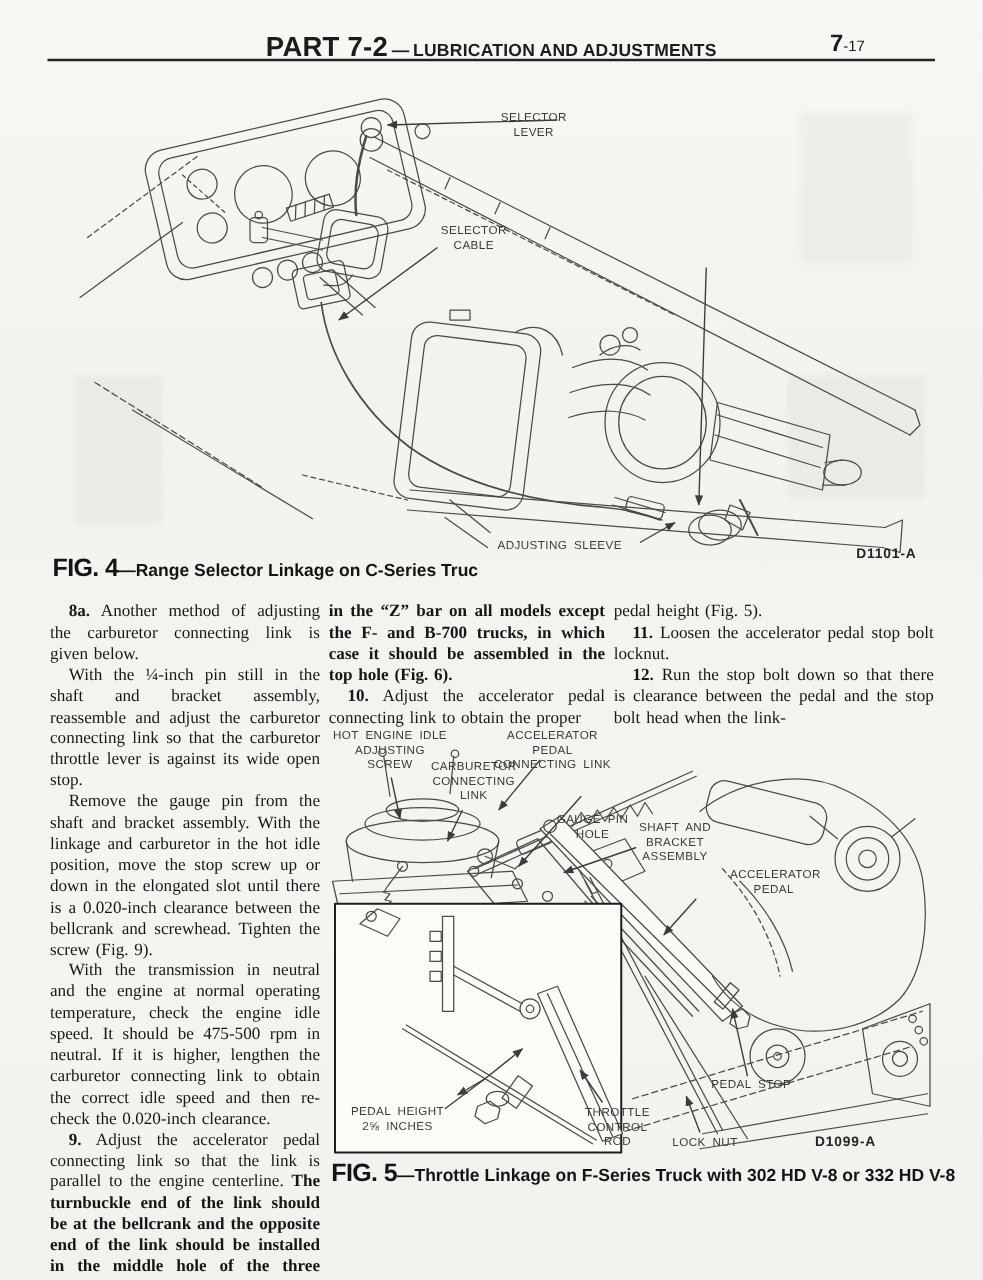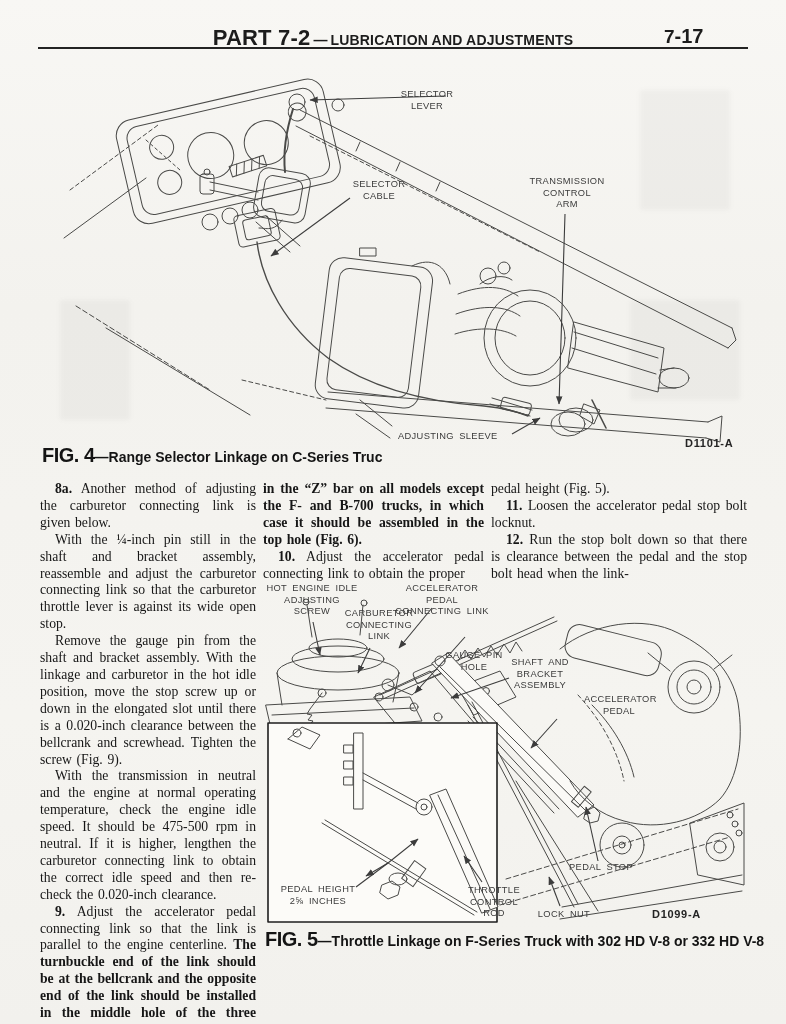--- a/index.html
+++ b/index.html
@@ -9,21 +9,21 @@
     font-family:"Liberation Serif",serif;color:#1c1c1c;
   }
   
   .hdr-title{position:absolute;top:25px;left:23px;width:740px;text-align:center;
     font-family:"Liberation Sans",sans-serif;font-weight:bold;white-space:nowrap;}
   .hdr-part{font-size:22px;letter-spacing:.2px;}
   .hdr-sep{font-size:14px;padding:0 3px;}
   .hdr-rest{font-size:14px;letter-spacing:.2px;}
   .hdr-page{position:absolute;top:25px;left:664px;font-family:"Liberation Sans",sans-serif;
     font-weight:bold;font-size:19px;white-space:nowrap;}
-  .hdr-page .sfx{font-size:20px;font-weight:bold;}
+  .hdr-page .sfx{font-size:12px;font-weight:normal;}
   .rule{position:absolute;left:38px;top:47px;width:710px;height:2px;background:#232323;}
 
   
   .lbl{position:absolute;font-family:"Liberation Sans",sans-serif;font-size:9.3px;
     line-height:1.25;letter-spacing:.35px;word-spacing:2.5px;color:#3a3a3a;
     text-align:center;white-space:pre-line;}
   .lbl.left{text-align:left;}
   .code{position:absolute;font-family:"Liberation Sans",sans-serif;font-weight:bold;
     font-size:11px;letter-spacing:.7px;color:#242424;padding-left:40px;}
 
@@ -149,23 +149,20 @@
       <path d="M290,128 L211,186" marker-end="url(#m4)"></path>
       <path d="M505,144 L499,334" marker-end="url(#m4)"></path>
       <path d="M452,364 L480,348" marker-end="url(#m4)"></path>
     </g>
   </svg>
 
   <div class="lbl" style="left:395px;top:89px;width:64px;">SELECTOR
 LEVER</div>
   <div class="lbl" style="left:348px;top:179px;width:62px;">SELECTOR
 CABLE</div>
-  <div class="lbl" style="left:517px;top:176px;width:100px;">TRANSMISSION
-CONTROL
-ARM</div>
   <div class="lbl left" style="left:398px;top:431px;width:120px;">ADJUSTING SLEEVE</div>
   <div class="code" style="left:645px;top:437px;">D1101-A</div>
 
   <div class="figcap" style="left:42px;top:444px;">
     <span class="fig">FIG. 4</span><span class="txt">—Range Selector Linkage on C-Series Truc</span>
   </div>
 
   <div class="col" style="left:40px;top:481px;width:216px;">
     <p><span class="bold">8a.</span><span> Another method of adjusting the carburetor connecting link is given below.</span></p>
     <p><span>With the ¼-inch pin still in the shaft and bracket assembly, reassemble and adjust the carburetor connecting link so that the carburetor throttle lever is against its wide open stop.</span></p>

